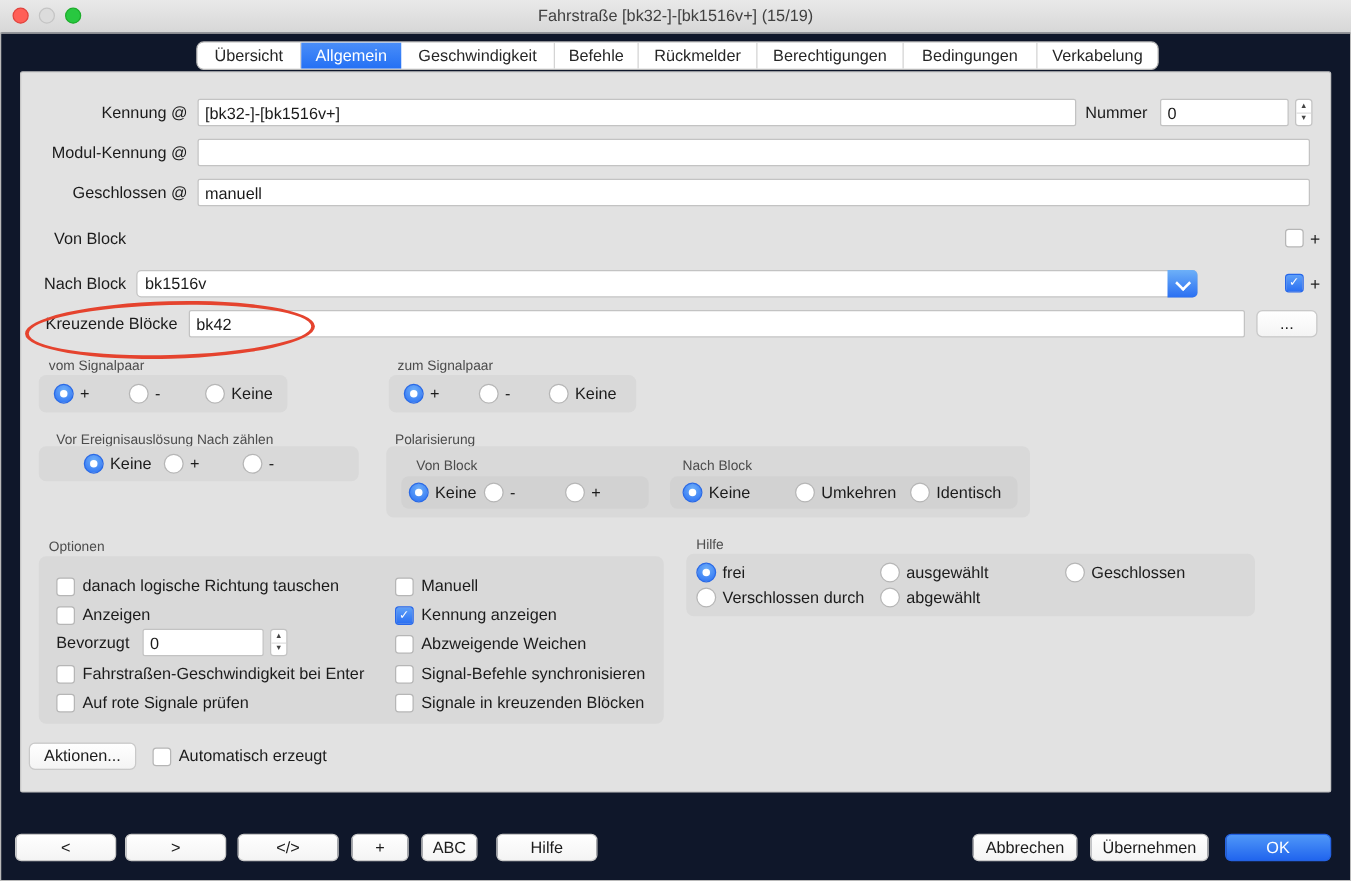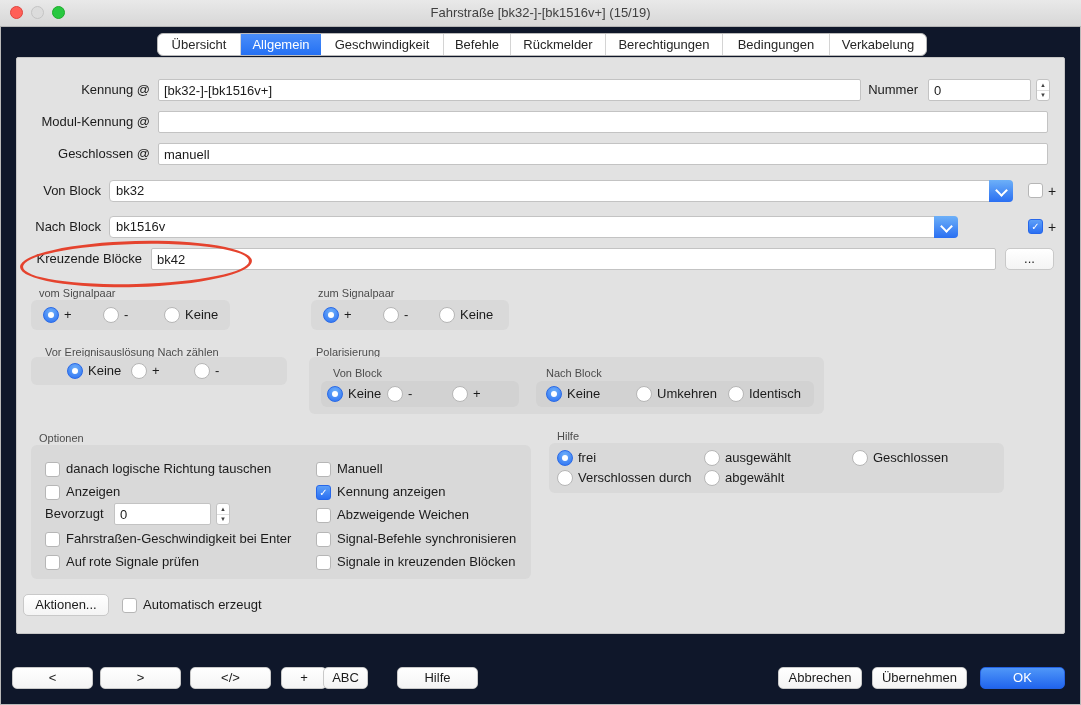--- a/index.html
+++ b/index.html
@@ -100,24 +100,20 @@
       <span class="st">▼</span>
     </div>
 
     <div class="lab r" style="left:0;top:56px;width:133px">Modul-Kennung @</div>
     <input class="tf" style="left: 141px; top: 53px; width: 890px;" value="">
 
     <div class="lab r" style="left:0;top:88px;width:133px">Geschlossen @</div>
     <input class="tf" style="left: 141px; top: 85px; width: 890px;" value="manuell">
 
     <div class="lab r" style="left:0;top:125px;width:84px">Von Block</div>
-    <div class="combo" style="left:92px;top:122px;width:904px">
-      <span class="val">bk32</span>
-      <span class="dd"></span>
-    </div>
     <span class="cb" style="position:absolute;left:1011px;top:125px"></span>
     <span class="plus" style="left:1031px;top:125px">+</span>
 
     <div class="lab r" style="left:0;top:161px;width:84px">Nach Block</div>
     <div class="combo" style="left:92px;top:158px;width:849px">
       <span class="val">bk1516v</span>
       <span class="dd"></span>
     </div>
     <span class="cb on" style="position:absolute;left:1011px;top:161px"></span>
     <span class="plus" style="left:1031px;top:161px">+</span>
@@ -283,19 +279,19 @@
     <div class="opt-item" style="left:105px;top:539px">
       <span class="cb"></span>
       <span class="rlabel">Automatisch erzeugt</span>
     </div>
   </div>
 
   <div class="btn" style="left:12px;top:667px;width:81px">&lt;</div>
   <div class="btn" style="left:100px;top:667px;width:81px">&gt;</div>
   <div class="btn" style="left:190px;top:667px;width:81px">&lt;/&gt;</div>
   <div class="btn" style="left:281px;top:667px;width:46px">+</div>
-  <div class="btn" style="left:323px;top:667px;width:45px">ABC</div>
+  <div class="btn" style="left:337px;top:667px;width:45px">ABC</div>
   <div class="btn" style="left:397px;top:667px;width:81px">Hilfe</div>
   <div class="btn" style="left:778px;top:667px;width:84px">Abbrechen</div>
   <div class="btn" style="left:872px;top:667px;width:95px">Übernehmen</div>
   <div class="btn primary" style="left:980px;top:667px;width:85px">OK</div>
 
 </div>
 
 </body></html>

